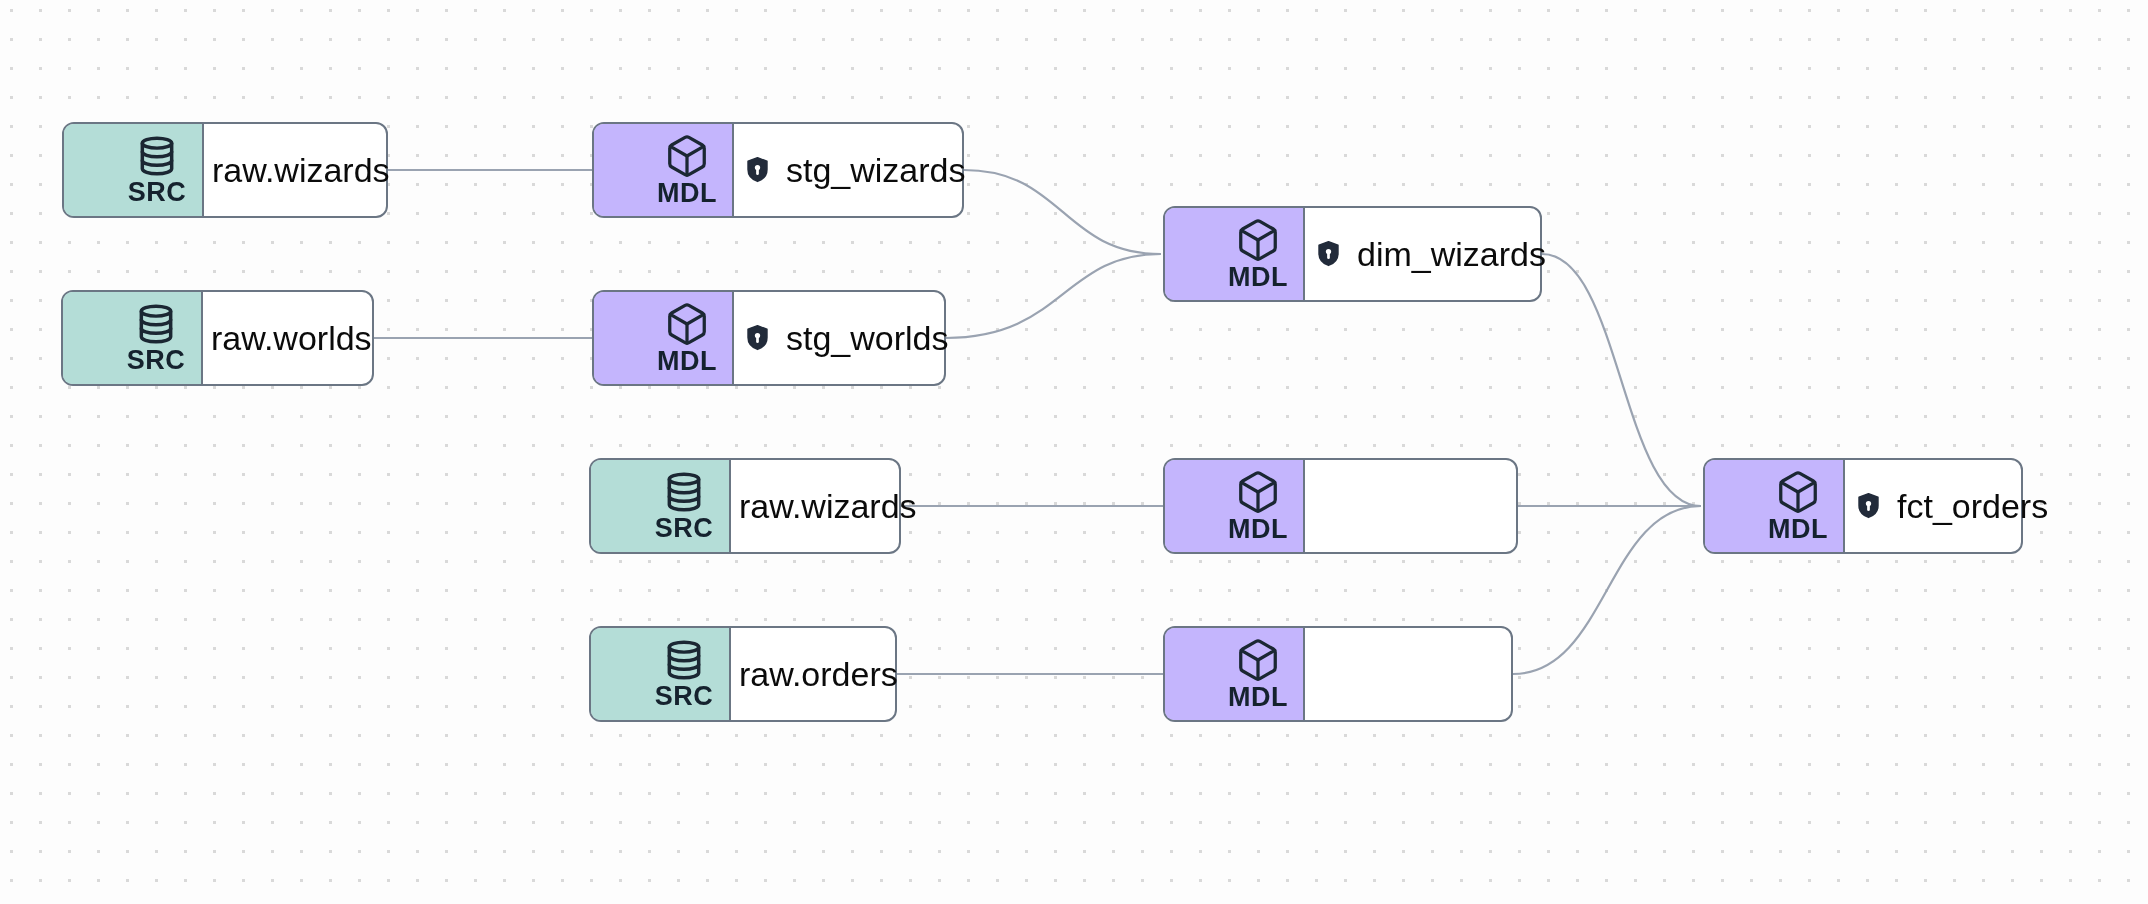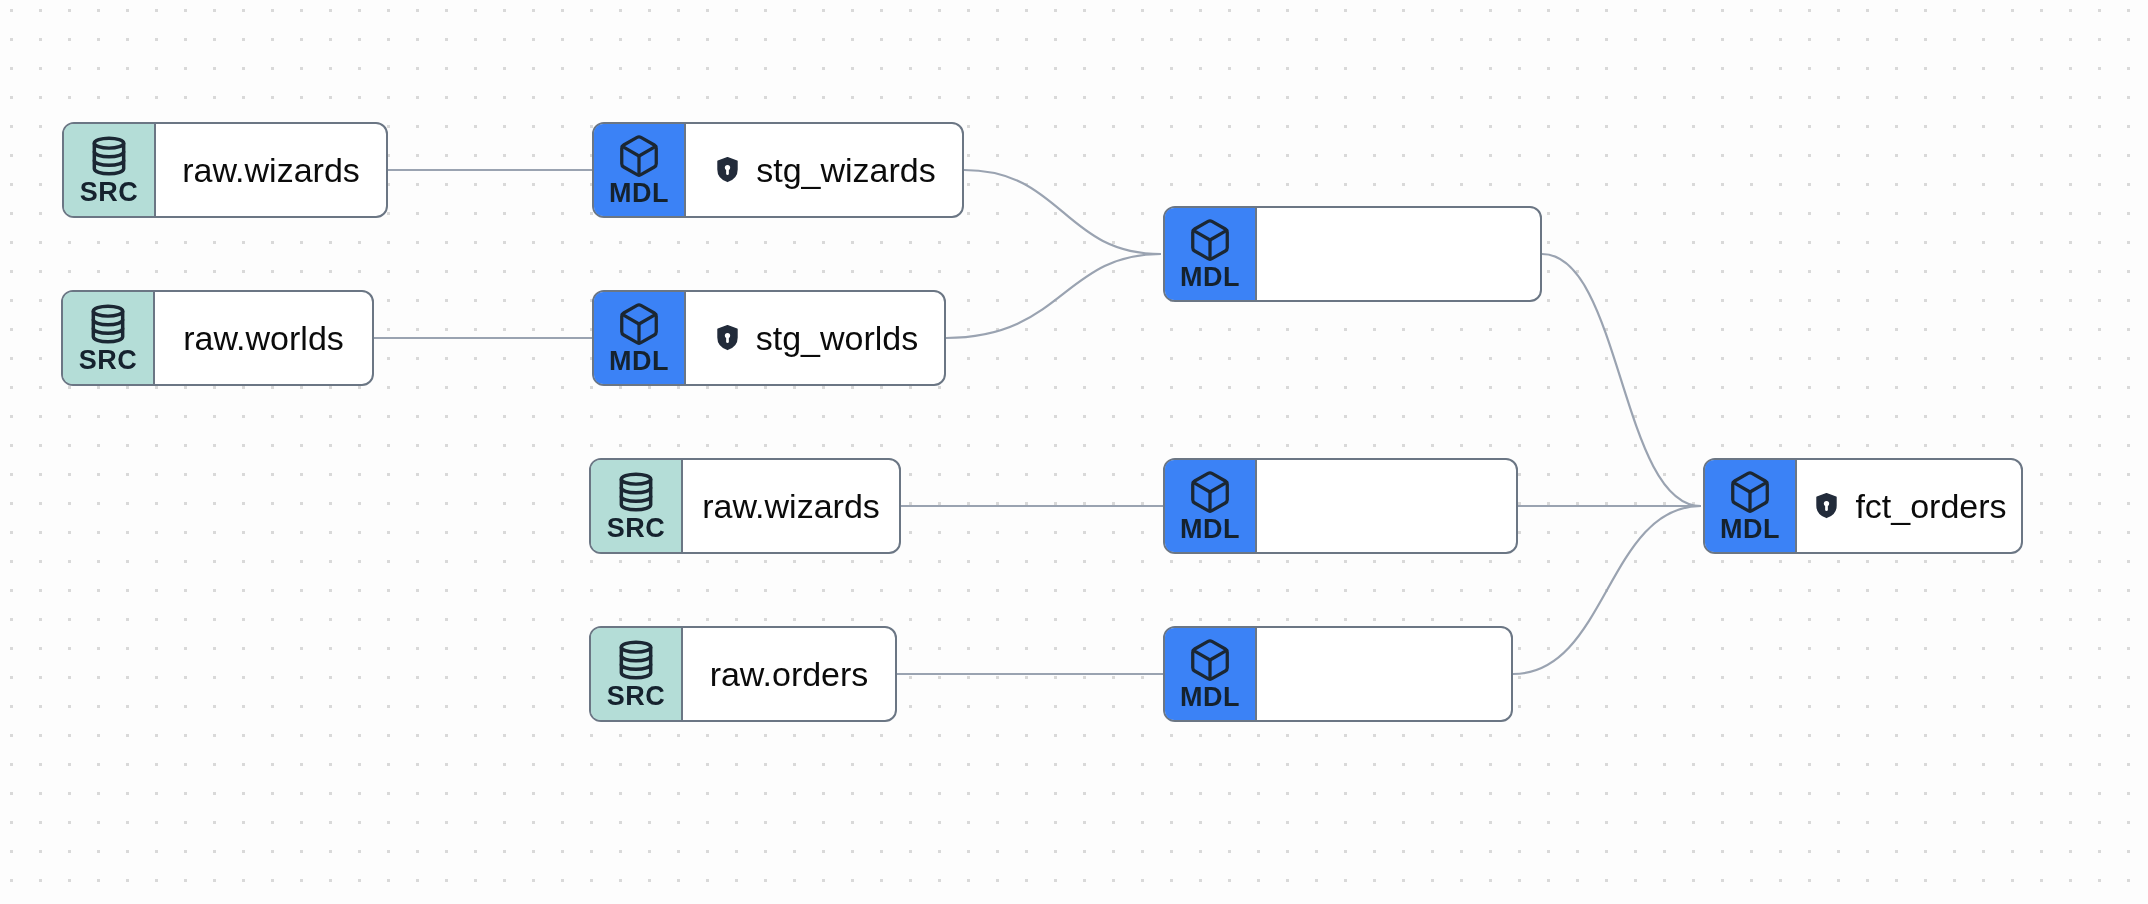--- a/index.html
+++ b/index.html
@@ -23,23 +23,24 @@
     border:2px solid #6b7684;
     border-radius:12px;
   }
   .badge {
     flex:0 0 90px; width:90px;
     border-right:2px solid #6b7684;
     border-radius:9px 0 0 9px;
     display:flex; flex-direction:column;
     align-items:center; justify-content:center;
     gap:1px;
+    padding-left:48px;
   }
   .node.src .badge { background:#b4ddd7; }
-  .node.mdl .badge { background:#3b82f6; }
+  .node.mdl .badge { background:#c4b5fd; }
   .badge-label {
     font-size:27px; font-weight:600; line-height:1;
     color:#15222e; letter-spacing:0.5px;
   }
   .body {
     flex:1 1 auto;
     display:flex; align-items:center; justify-content:center;
     gap:13px; padding:0 8px;
   }
   .label { font-size:34px; color:#0b0b0b; white-space:nowrap; }
@@ -151,20 +152,28 @@
 
   <div class="node mdl" style="left:1163px; top:206px; width:379px;">
     <div class="badge">
       <span class="icon">
           <svg width="46" height="46" viewBox="0 0 24 24">
             <use href="#icon-cube"></use>
           </svg>
         </span>
       <span class="badge-label">MDL</span>
     </div>
+    <div class="body">
+      <span class="icon">
+          <svg width="31" height="33" viewBox="0 0 24 24">
+            <use href="#icon-shield"></use>
+          </svg>
+        </span>
+      <span class="label">dim_wizards</span>
+    </div>
   </div>
 
   <div class="node src" style="left:589px; top:458px; width:312px;">
     <div class="badge">
       <span class="icon">
           <svg width="44" height="44" viewBox="0 0 24 24">
             <use href="#icon-db"></use>
           </svg>
         </span>
       <span class="badge-label">SRC</span>

